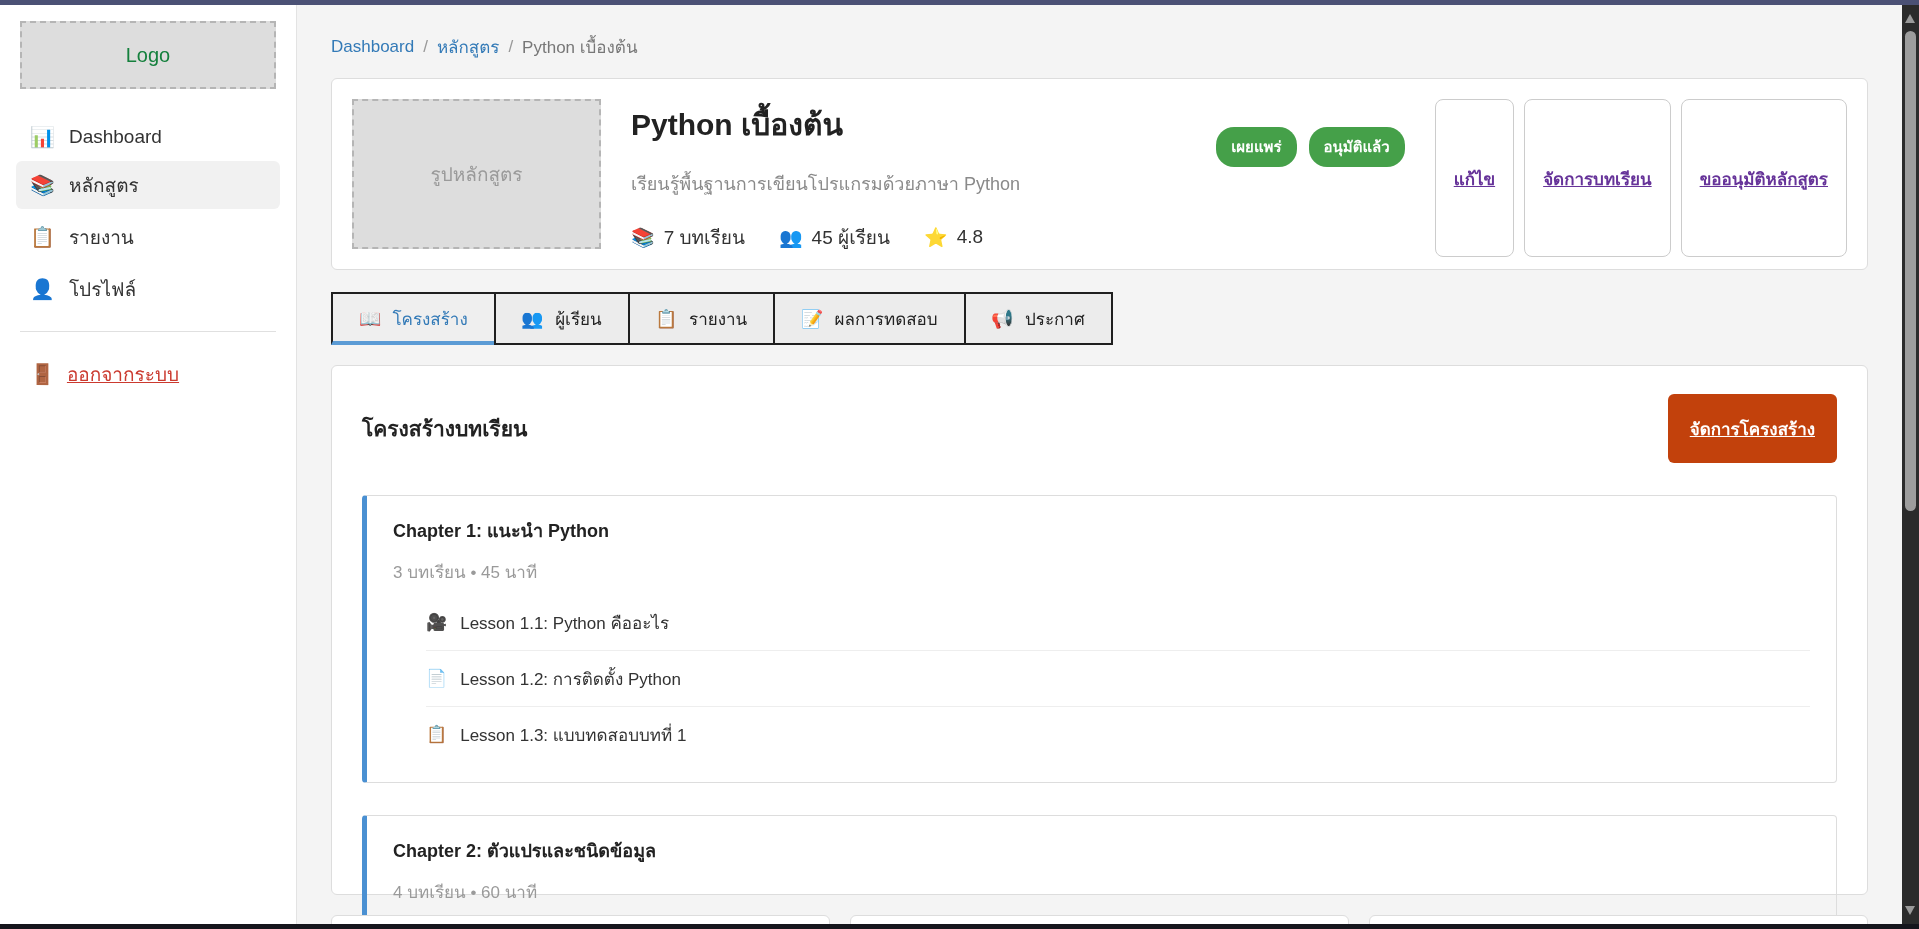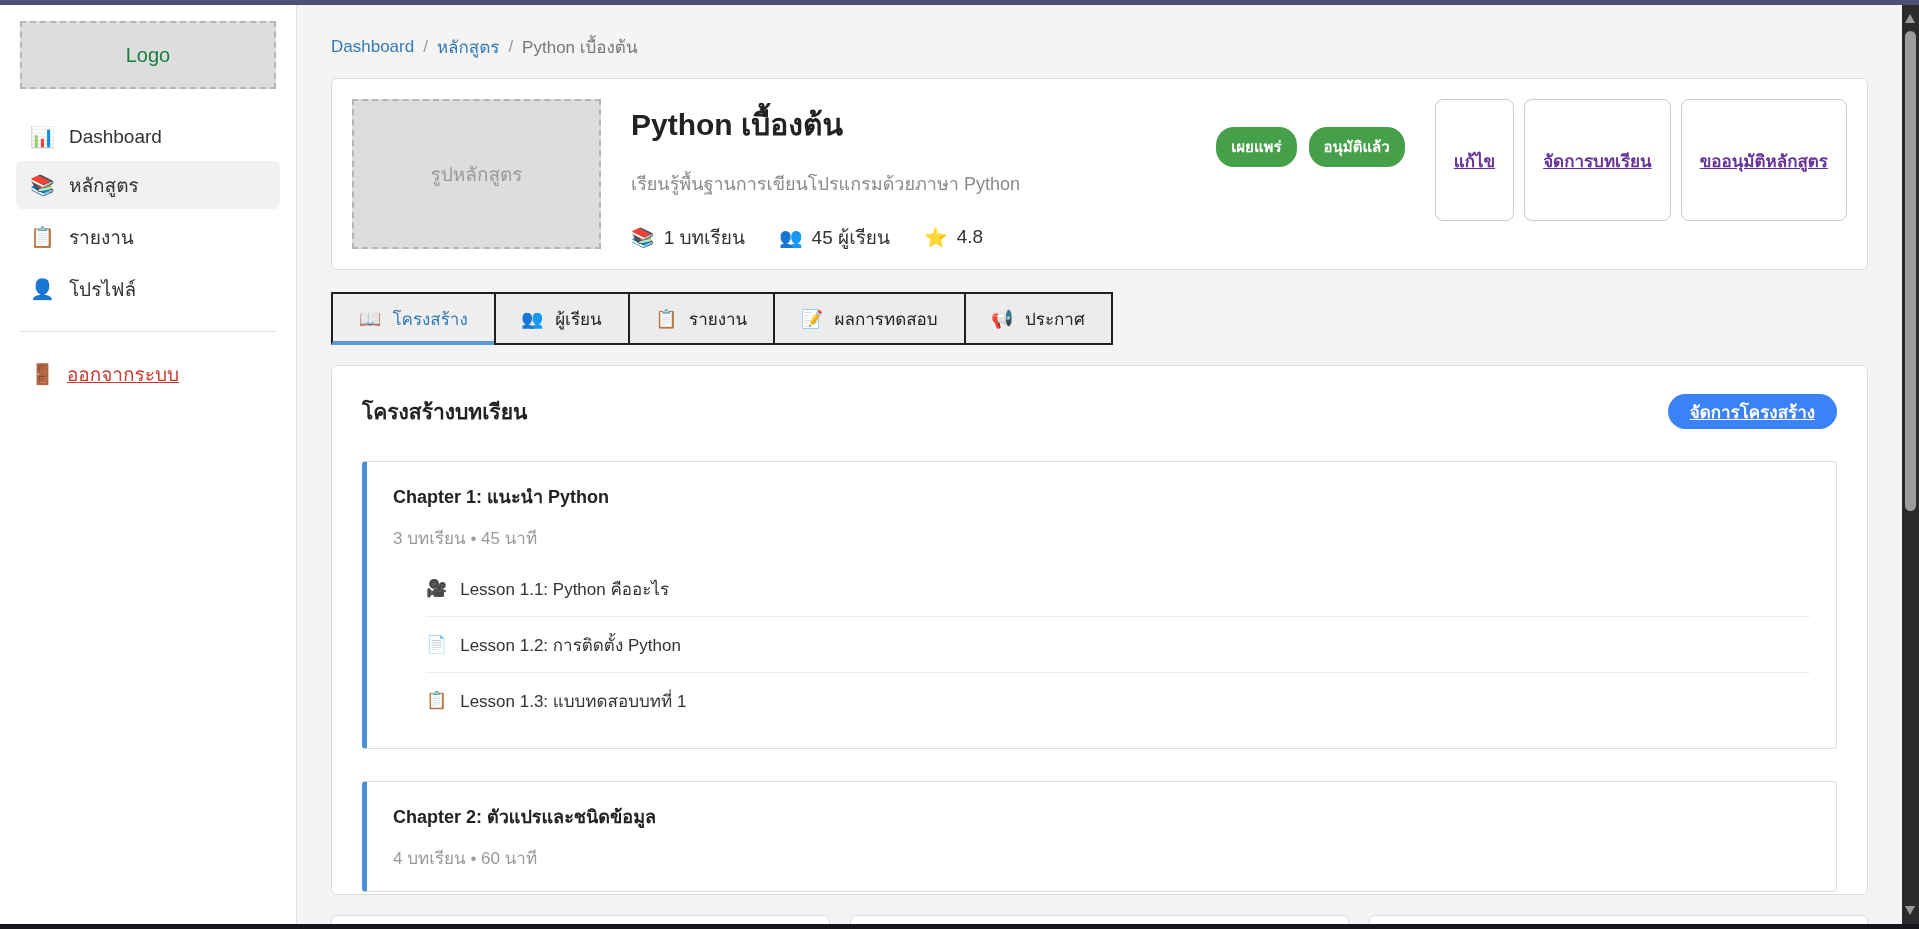--- a/index.html
+++ b/index.html
@@ -51,38 +51,38 @@
   .course-title { font-size:30px; font-weight:bold; color:#222; margin-top:2px; }
   .course-desc  { font-size:18px; color:#8a8a8a; margin-top:21px; }
   .course-stats { display:flex; gap:34px; margin-top:24px; font-size:19px; color:#333; }
   .stat { display:flex; align-items:center; gap:9px; white-space:nowrap; }
   .stat-icon { font-size:19px; line-height:1; }
 
   .badges { display:flex; gap:12px; margin-top:28px; margin-right:20px; flex-shrink:0; }
   .badge { background:#45a049; color:#fff; font-size:15px; font-weight:bold; padding:8px 15px;
            border-radius:18px; white-space:nowrap; }
 
-  .action-box { height:122px; border:1px solid #ccc; border-radius:8px; background:#fff; margin-left:10px;
+  .action-box { height:158px; border:1px solid #ccc; border-radius:8px; background:#fff; margin-left:10px;
                 display:flex; align-items:center; justify-content:center; padding:0 18px; flex-shrink:0; cursor:pointer; }
   .action-link { color:#663399; font-size:17px; font-weight:bold; text-decoration:underline; white-space:nowrap; }
 
   
   .tabs { margin-top:22px; display:flex; }
   .tab { display:flex; align-items:center; gap:11px; padding:11px 26px; font-size:17px; color:#222;
          background:#ececec; border:2px solid #1f1f1f; margin-left:-2px; cursor:pointer; white-space:nowrap; }
   .tab:first-child { margin-left:0; }
   .tab-icon { font-size:18px; line-height:1; }
   .tab.active { background:#efefef; color:#337ab7; border-bottom:4px solid #5b9bd5; padding-bottom:9px; }
 
   
   .structure-card { margin-top:20px; background:#fff; border:1px solid #ddd; border-radius:6px;
                     padding:28px 30px; height:530px; }
   .structure-header { display:flex; justify-content:space-between; align-items:center; }
   .structure-title { font-size:21px; font-weight:bold; color:#222; }
-  .manage-btn { background:#3b82f6; border:none; border-radius:18px; padding:4px 22px; cursor:pointer; }
+  .manage-btn { background:#c2410c; border:none; border-radius:6px; padding:21px 22px; cursor:pointer; }
   .manage-btn span { color:#fff; font-size:17px; font-weight:bold; text-decoration:underline; }
 
   .chapter { border:1px solid #ddd; border-left:5px solid #4a90d2; border-radius:4px;
              margin-top:32px; padding:20px 26px; }
   .chapter-title { font-size:18px; font-weight:bold; color:#222; }
   .chapter-meta  { font-size:17px; color:#9a9a9a; margin-top:13px; }
   .lessons { margin:10px 0 0 33px; }
   .lesson { display:flex; align-items:center; gap:13px; padding:14px 0; font-size:17px; color:#333;
             border-bottom:1px solid #eee; cursor:pointer; }
   .lesson:last-child { border-bottom:none; }
@@ -139,21 +139,21 @@
   <div class="course-card">
     <div class="course-image">
       <span>รูปหลักสูตร</span>
     </div>
     <div class="course-info">
       <div class="course-title">Python เบื้องต้น</div>
       <div class="course-desc">เรียนรู้พื้นฐานการเขียนโปรแกรมด้วยภาษา Python</div>
       <div class="course-stats">
         <span class="stat">
           <span class="stat-icon">📚</span>
-          <span>1 บทเรียน</span>
+          <span>7 บทเรียน</span>
         </span>
         <span class="stat">
           <span class="stat-icon">👥</span>
           <span>45 ผู้เรียน</span>
         </span>
         <span class="stat">
           <span class="stat-icon">⭐</span>
           <span>4.8</span>
         </span>
       </div>

